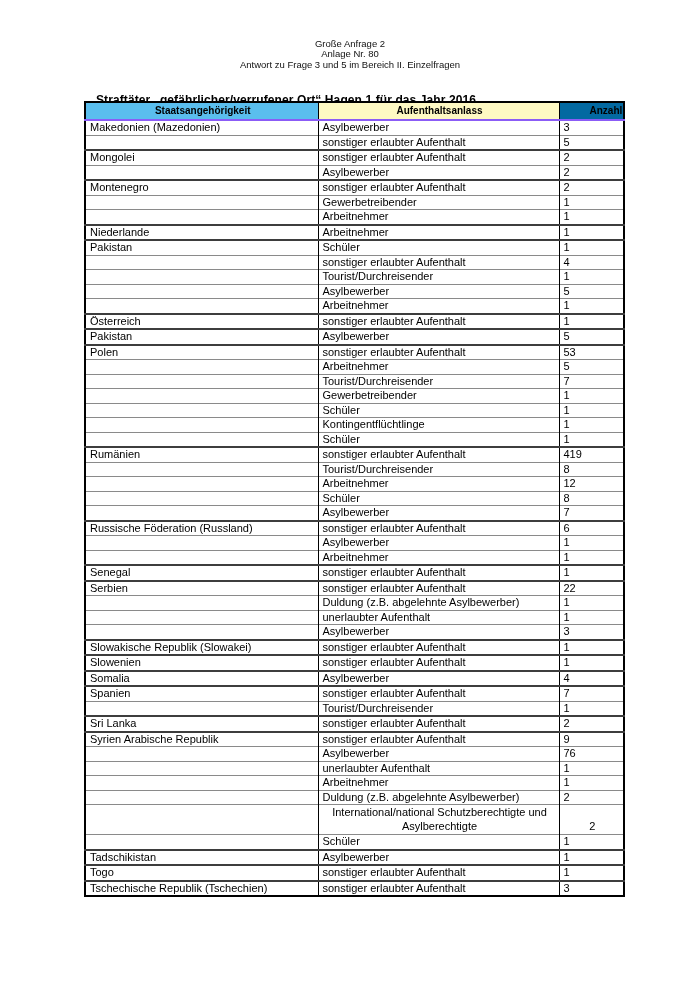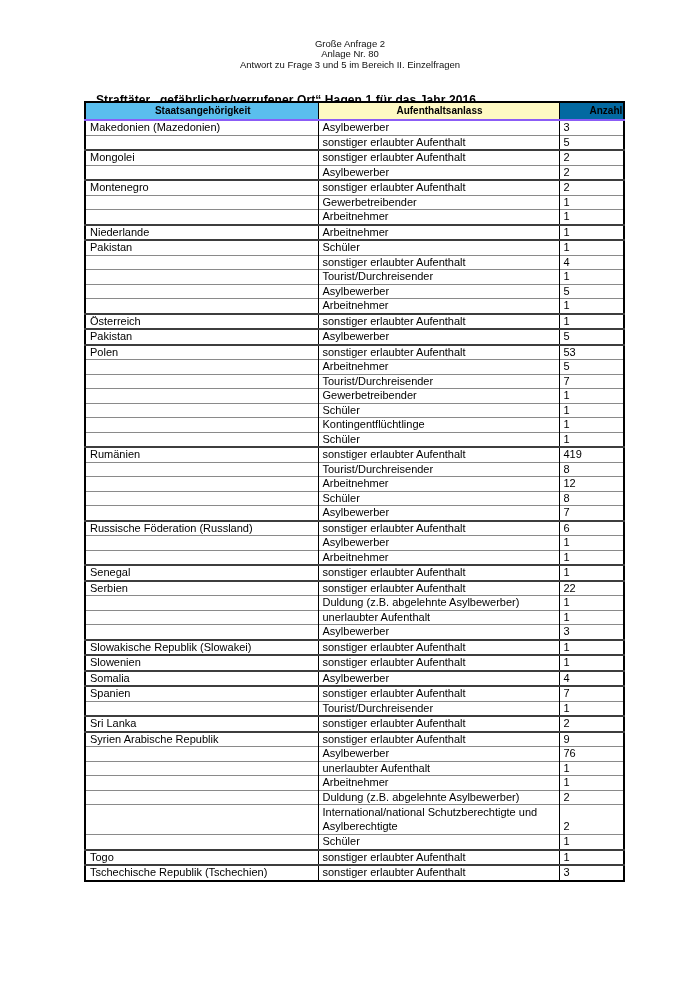--- a/index.html
+++ b/index.html
@@ -70,20 +70,21 @@
     vertical-align: middle;
     overflow: hidden;
   }
   .data-table tr.group-start td {
     border-top: 2px solid #3d3d3d;
   }
   .data-table tr.tall td {
     height: 28px;
     vertical-align: bottom;
     padding-bottom: 1px;
+    text-align: center;
   }
   .data-table td.col-country,
   .data-table td.col-reason {
     white-space: nowrap;
   }
   .data-table tr.tall td.col-reason {
     white-space: normal;
   }
 </style>
 </head>
@@ -347,20 +348,25 @@
           <td class="col-country"></td>
           <td class="col-reason">International/national Schutzberechtigte und Asylberechtigte</td>
           <td class="col-count">2</td>
         </tr>
         <tr>
           <td class="col-country"></td>
           <td class="col-reason">Schüler</td>
           <td class="col-count">1</td>
         </tr>
         <tr class="group-start">
+          <td class="col-country">Tadschikistan</td>
+          <td class="col-reason">Asylbewerber</td>
+          <td class="col-count">1</td>
+        </tr>
+        <tr class="group-start">
           <td class="col-country">Togo</td>
           <td class="col-reason">sonstiger erlaubter Aufenthalt</td>
           <td class="col-count">1</td>
         </tr>
         <tr class="group-start">
           <td class="col-country">Tschechische Republik (Tschechien)</td>
           <td class="col-reason">sonstiger erlaubter Aufenthalt</td>
           <td class="col-count">3</td>
         </tr>
       </tbody>

